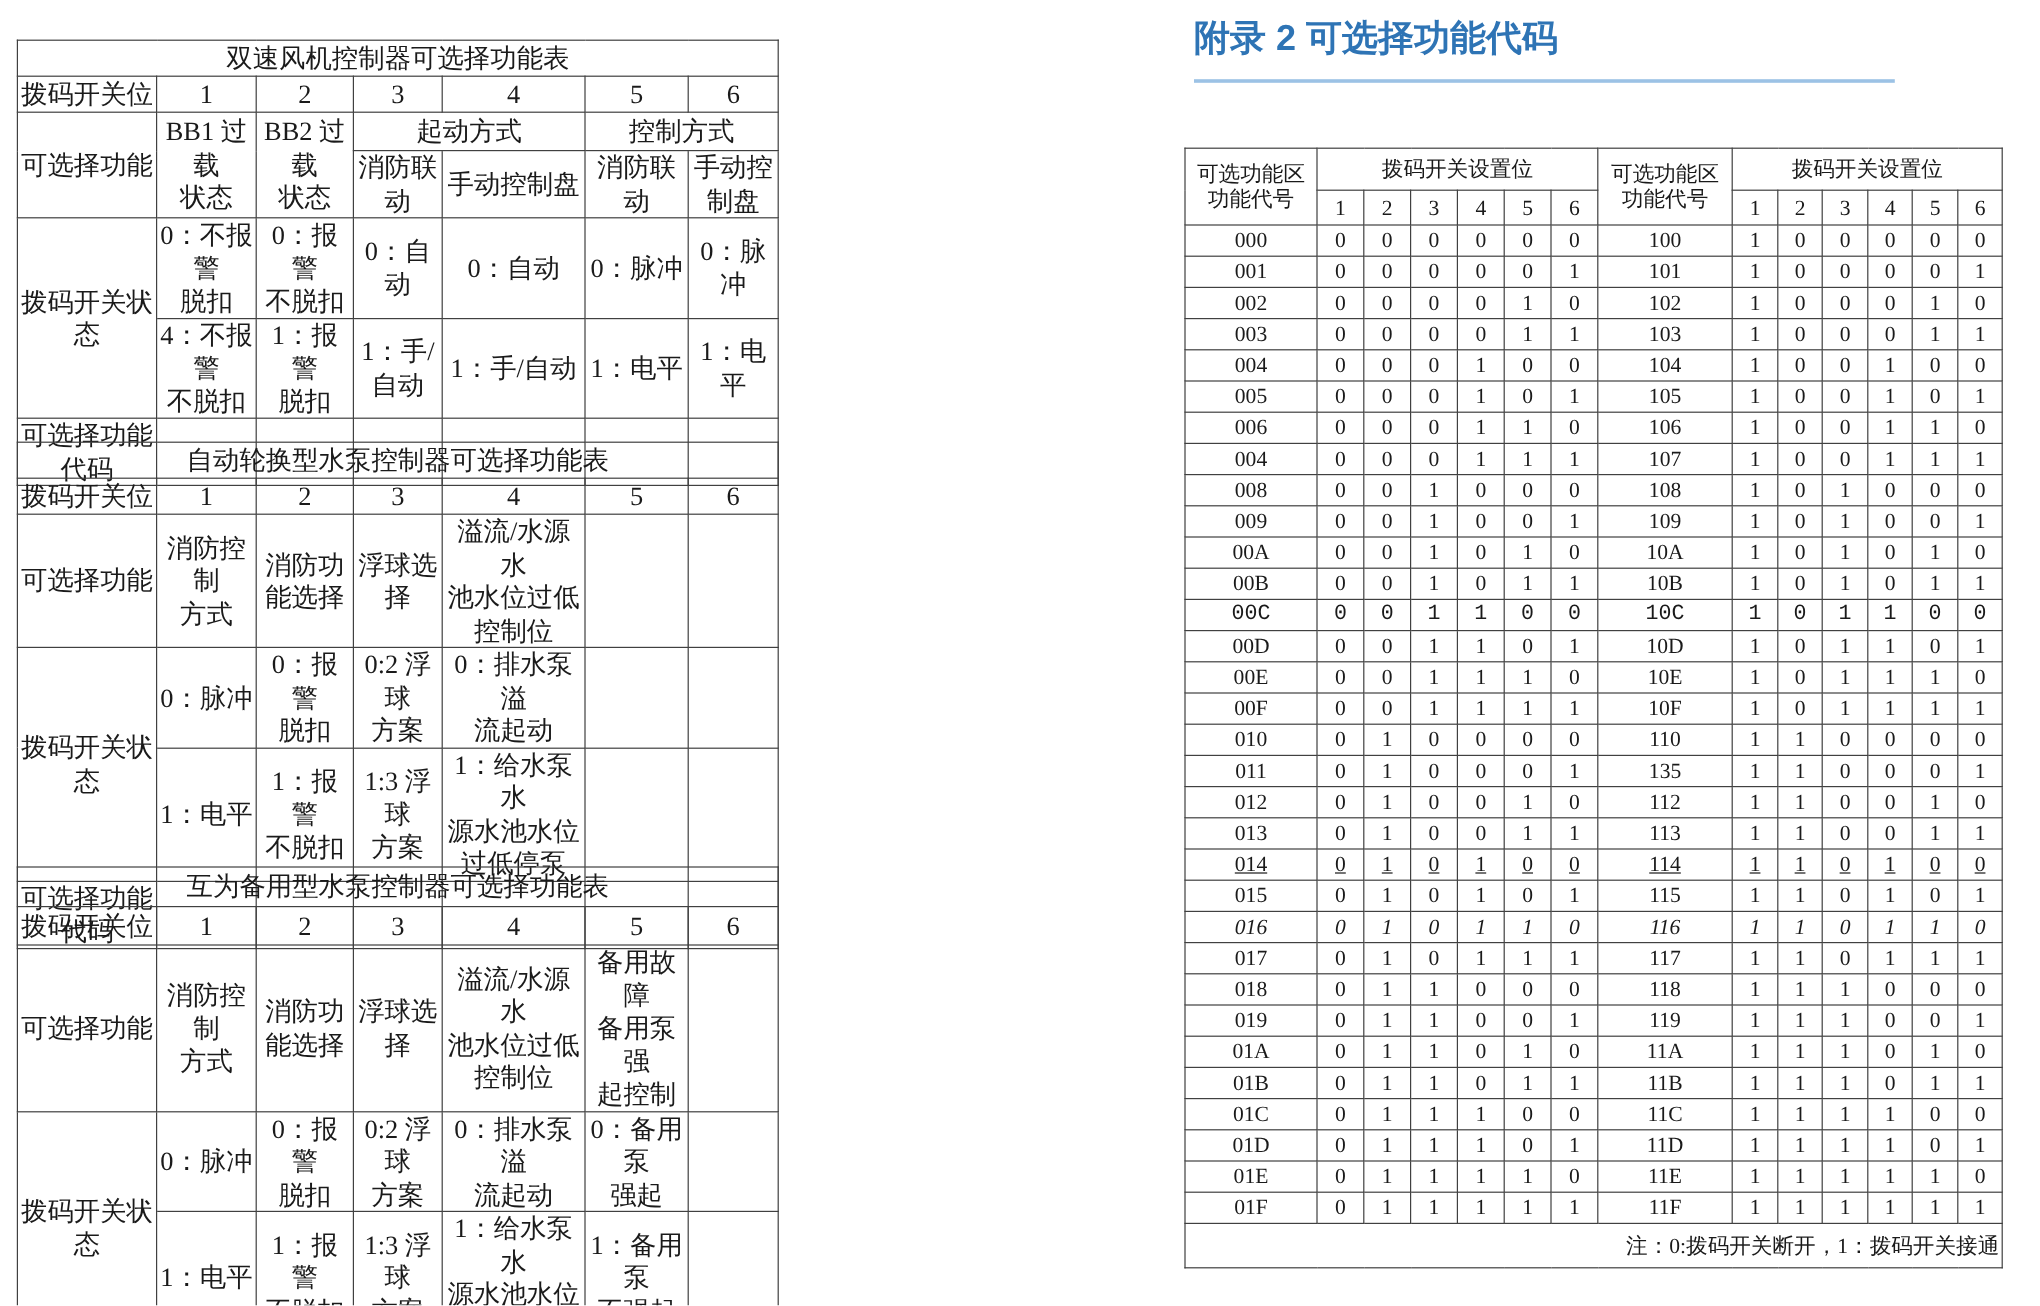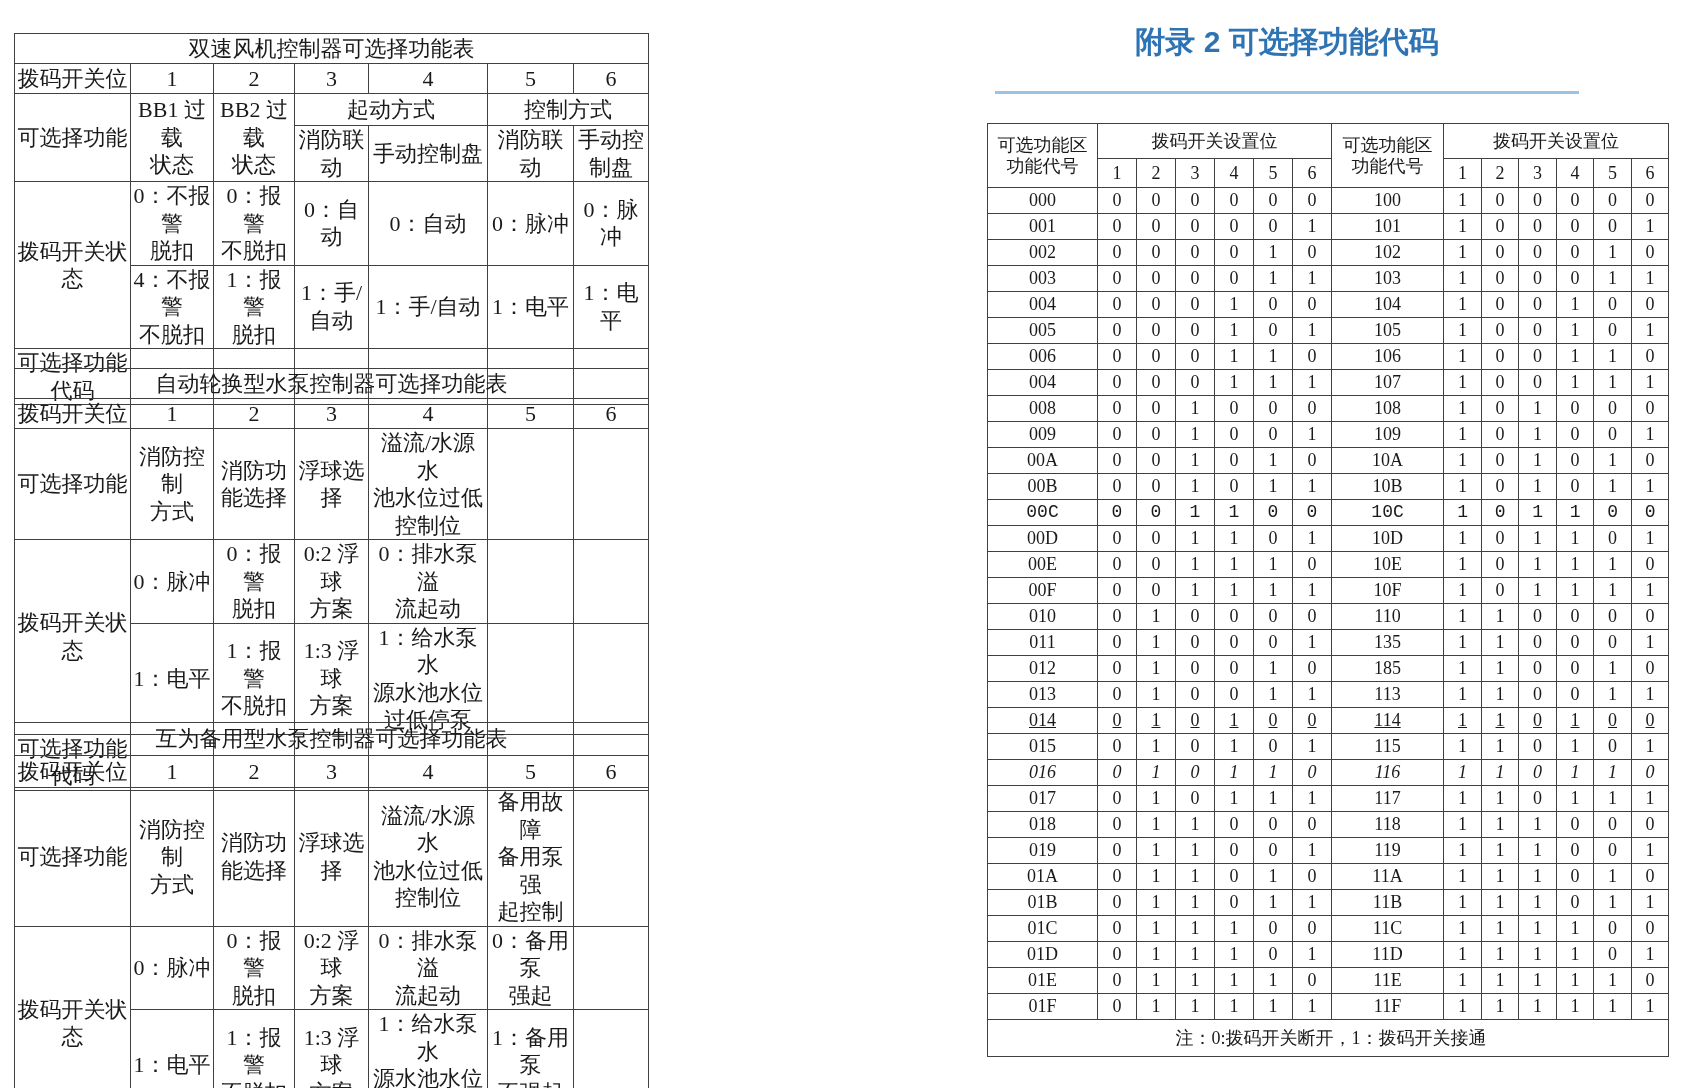--- a/index.html
+++ b/index.html
@@ -5,27 +5,27 @@
   html,body{margin:0;padding:0;background:#ffffff;}
   .page{position:relative;width:1700px;height:1088px;background:#fff;overflow:hidden;
         font-family:"Liberation Serif","DejaVu Serif",serif;color:#1a1a1a;}
   table{border-collapse:collapse;table-layout:fixed;}
   td{border:1px solid #404040;text-align:center;vertical-align:middle;
      white-space:pre-line;padding:0 2px;line-height:1.25;overflow:hidden;}
   
   .lt{position:absolute;left:14px;width:634px;font-size:22px;}
   .t1{top:33px}.t2{top:368px}.t3{top:722px}
   
-  .appendix-title{position:absolute;left:995px;top:12px;width:584px;text-align:center;
+  .appendix-title{position:absolute;left:995px;top:12px;width:584px;text-align:left;
      font-family:"Liberation Sans","DejaVu Sans",sans-serif;font-weight:bold;font-size:30px;
-     color:#2e74b5;border-bottom:3px solid #9cc2e5;padding-bottom:28px;margin-top:10px;}
+     color:#2e74b5;border-bottom:3px solid #9cc2e5;padding-bottom:13px;}
   .rt-caption{position:absolute;left:995px;top:90px;width:584px;text-align:center;font-size:19px;}
   .rt{position:absolute;left:987px;top:123px;width:681px;font-size:18px;}
   .rt td{line-height:1.15;}
-  .note-cell{text-align:center;padding-left:8px;font-size:18px;}
+  .note-cell{text-align:right;padding-left:8px;font-size:18px;}
 </style>
 </head>
 <body>
 
 <div class="page">
 
   <table class="lt t1">
     <colgroup>
         <col style="width:116px">
         <col style="width:83px">
@@ -585,21 +585,21 @@
           <td>1</td>
         </tr>
         <tr style="height: 26px;">
           <td>012</td>
           <td>0</td>
           <td>1</td>
           <td>0</td>
           <td>0</td>
           <td>1</td>
           <td>0</td>
-          <td>185</td>
+          <td>112</td>
           <td>1</td>
           <td>1</td>
           <td>0</td>
           <td>0</td>
           <td>1</td>
           <td>0</td>
         </tr>
         <tr style="height: 26px;">
           <td>013</td>
           <td>0</td>

